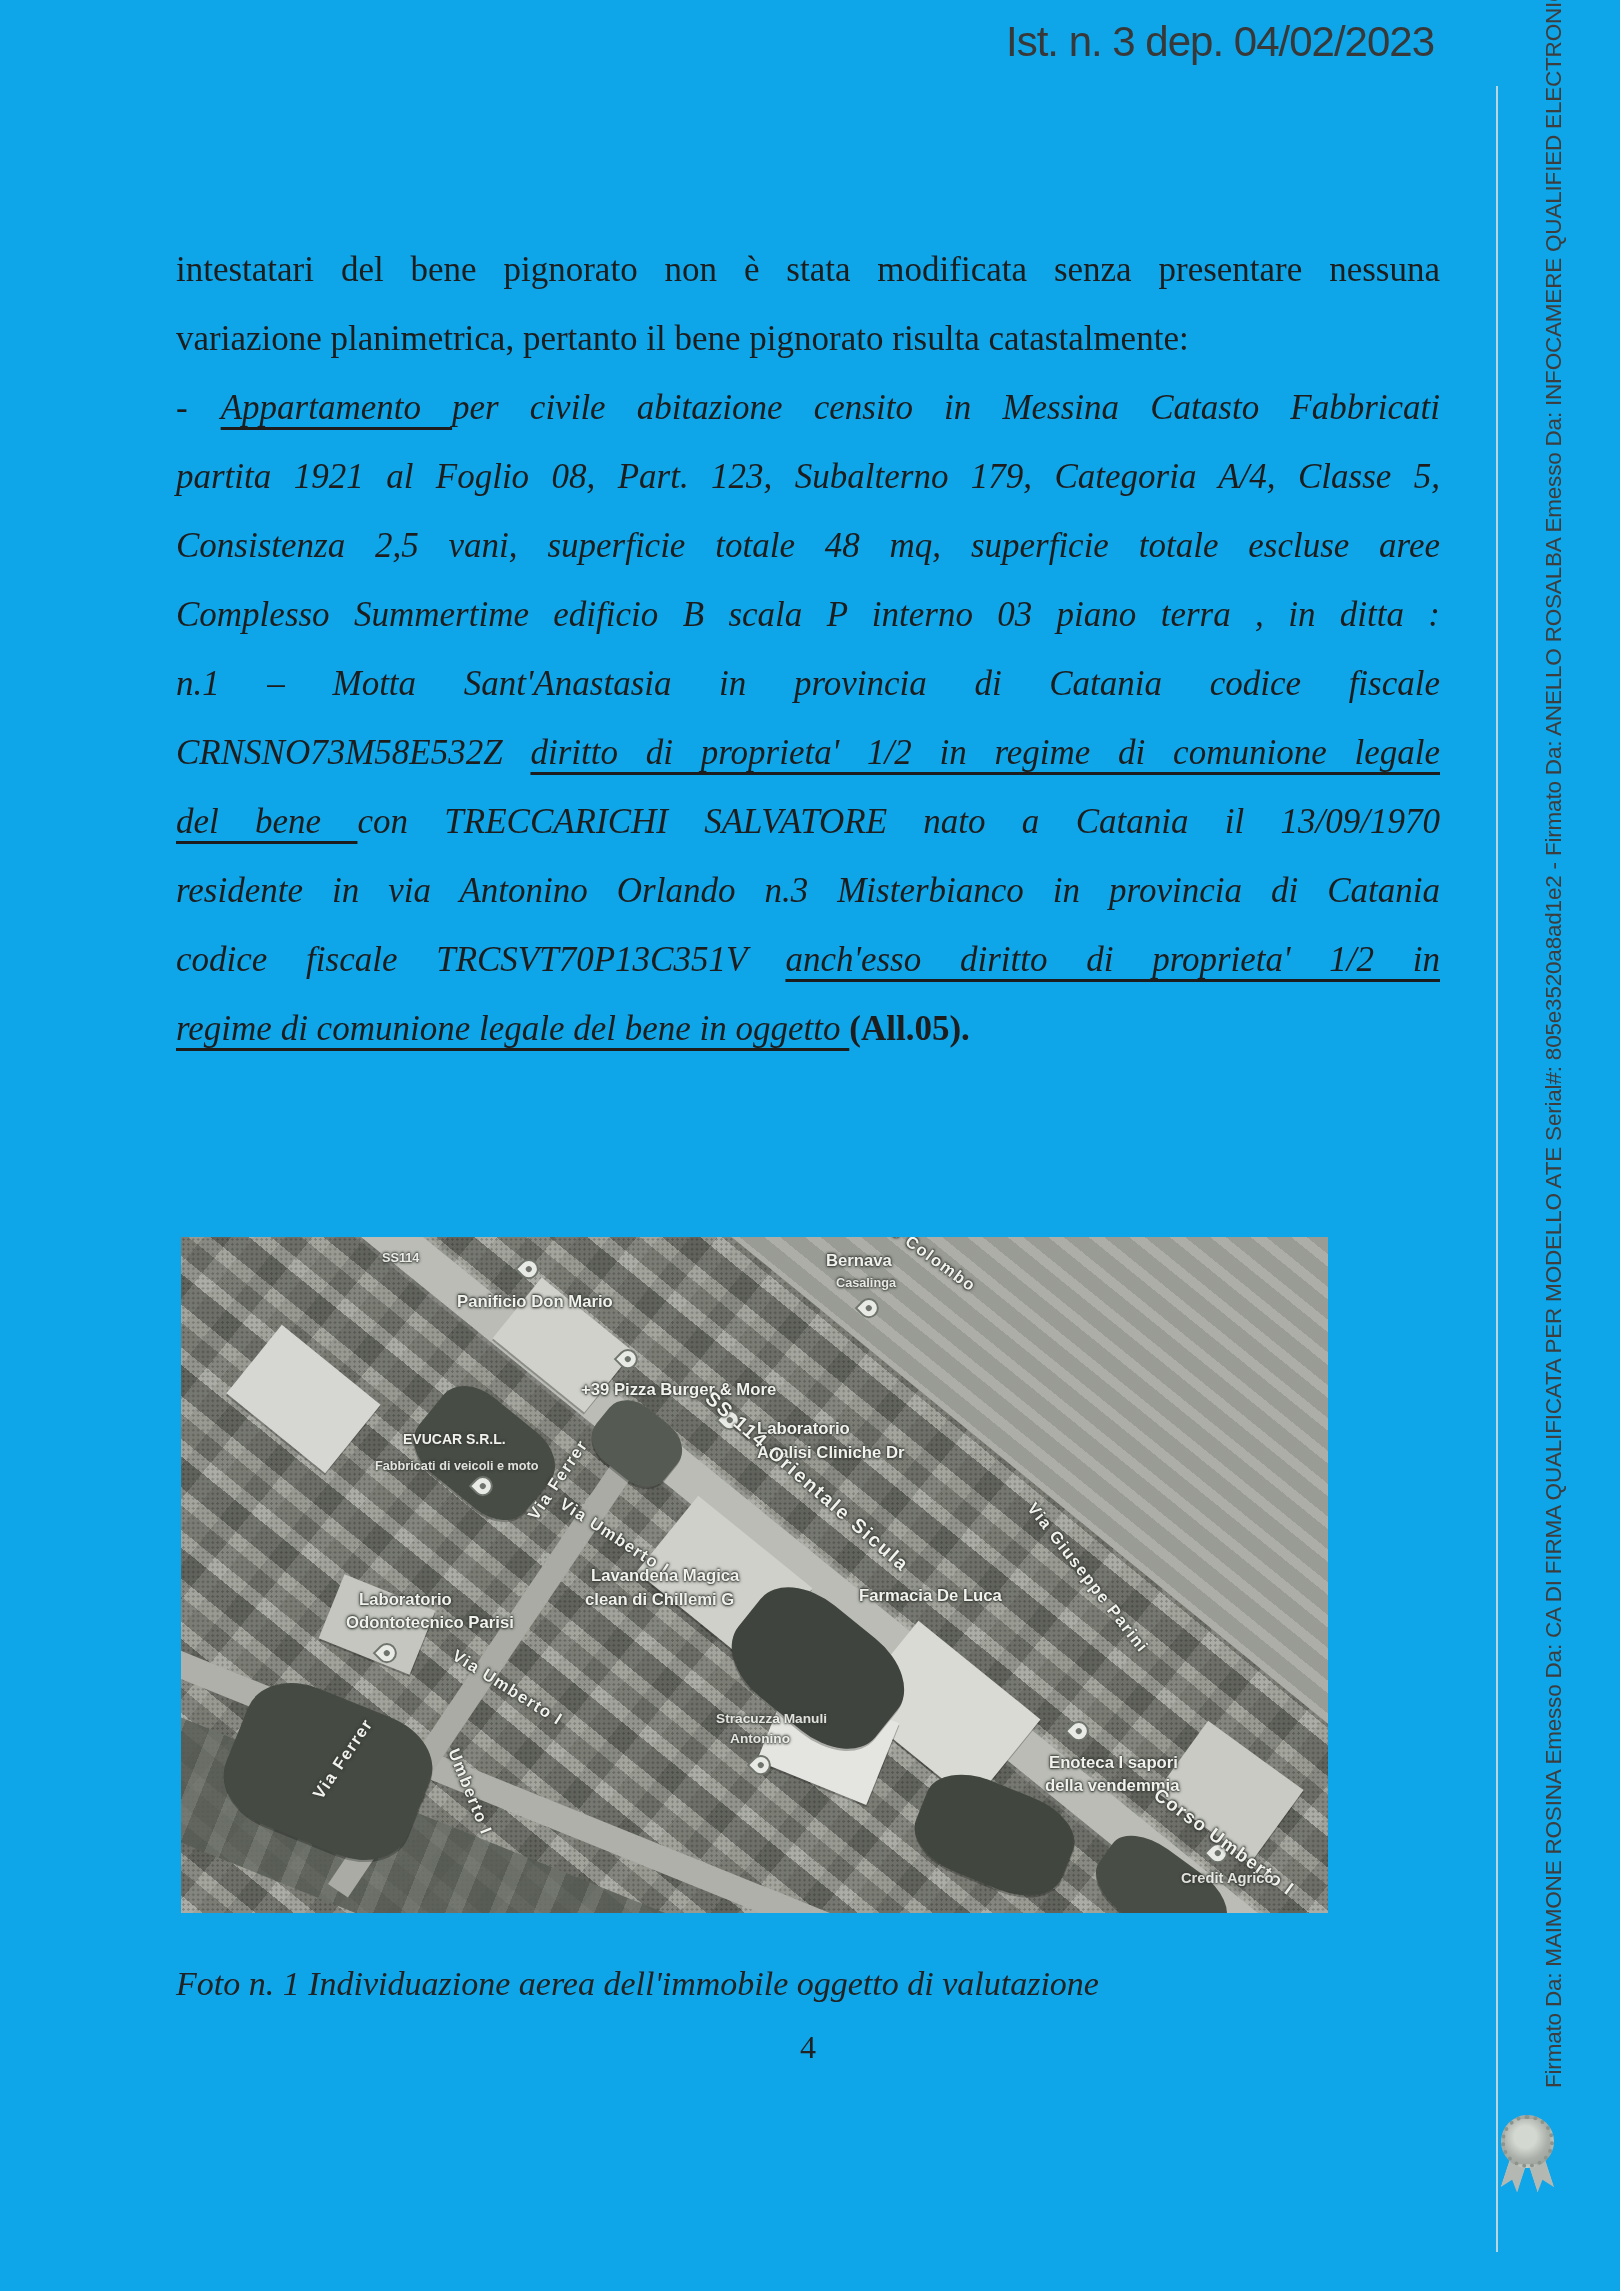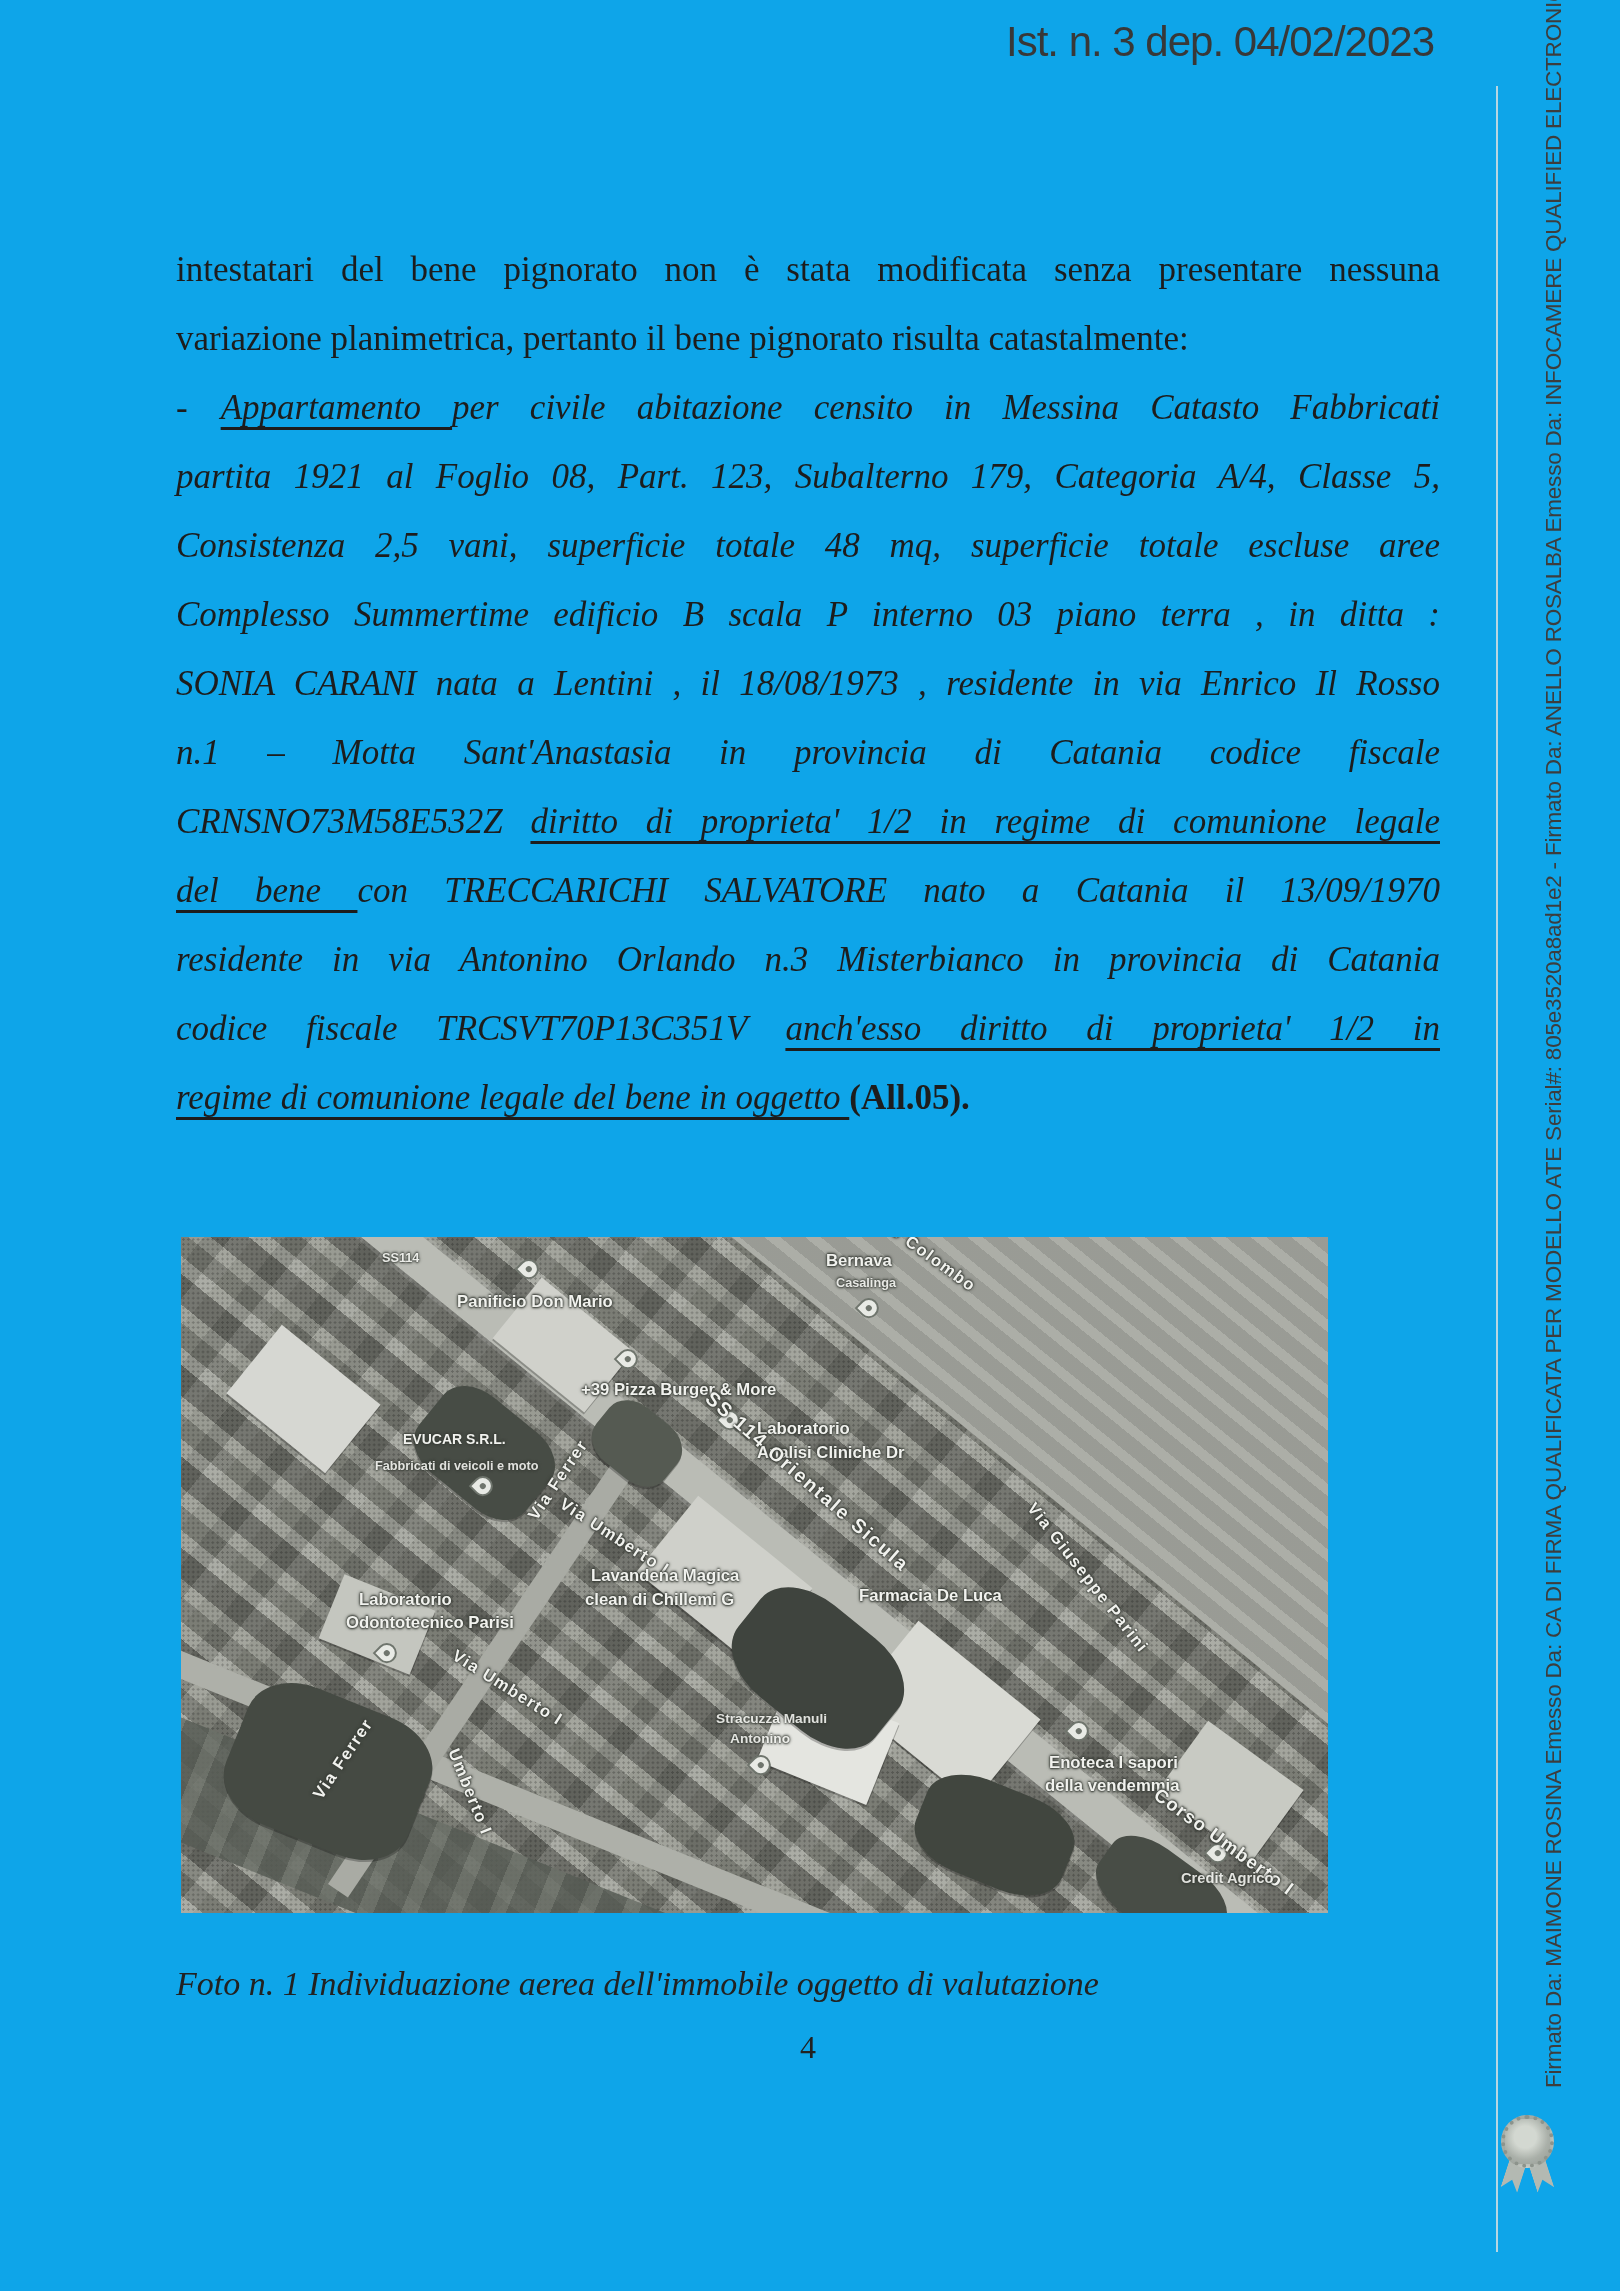--- a/index.html
+++ b/index.html
@@ -132,21 +132,20 @@
 
   <div class="vsig">Firmato Da: MAIMONE ROSINA Emesso Da: CA DI FIRMA QUALIFICATA PER MODELLO ATE Serial#: 805e3520a8ad1e2 - Firmato Da: ANELLO ROSALBA Emesso Da: INFOCAMERE QUALIFIED ELECTRONIC SIGNATURE CA Serial#: 1a7fcf</div>
 
   <div class="body-text">
     <div class="line"><span class="rm">intestatari del bene pignorato non è stata modificata senza presentare nessuna</span></div>
     <div class="line left"><span class="rm">variazione planimetrica, pertanto il bene pignorato risulta catastalmente:</span></div>
     <div class="line"><span class="it dash">-</span><span class="bi u">Appartamento </span><span class="it">per civile abitazione censito in Messina Catasto Fabbricati</span></div>
     <div class="line"><span class="it">partita 1921 al Foglio 08, Part. 123, Subalterno 179, Categoria A/4, Classe 5,</span></div>
     <div class="line"><span class="it">Consistenza 2,5 vani, superficie totale 48 mq, superficie totale escluse aree</span></div>
     <div class="line"><span class="it">Complesso Summertime edificio B scala P interno 03 piano terra , in ditta :</span></div>
-    <div class="line"><span class="bi">SONIA CARANI</span><span class="it"> nata a Lentini , il 18/08/1973 , residente in via Enrico Il Rosso</span></div>
     <div class="line"><span class="it">n.1 – Motta Sant'Anastasia in provincia di Catania codice fiscale</span></div>
     <div class="line"><span class="it">CRNSNO73M58E532Z </span><span class="it u">diritto di proprieta' 1/2 in regime di comunione legale</span></div>
     <div class="line"><span class="it u">del bene </span><span class="it">con </span><span class="bi">TRECCARICHI SALVATORE</span><span class="it"> nato a Catania il 13/09/1970</span></div>
     <div class="line"><span class="it">residente in via Antonino Orlando n.3 Misterbianco in provincia di Catania</span></div>
     <div class="line"><span class="it">codice fiscale TRCSVT70P13C351V </span><span class="it u">anch'esso diritto di proprieta' 1/2 in</span></div>
     <div class="line left"><span class="it u">regime di comunione legale del bene in oggetto </span><span class="b">(All.05).</span></div>
   </div>
 
   <div class="map">
     <div class="open-area"></div>

